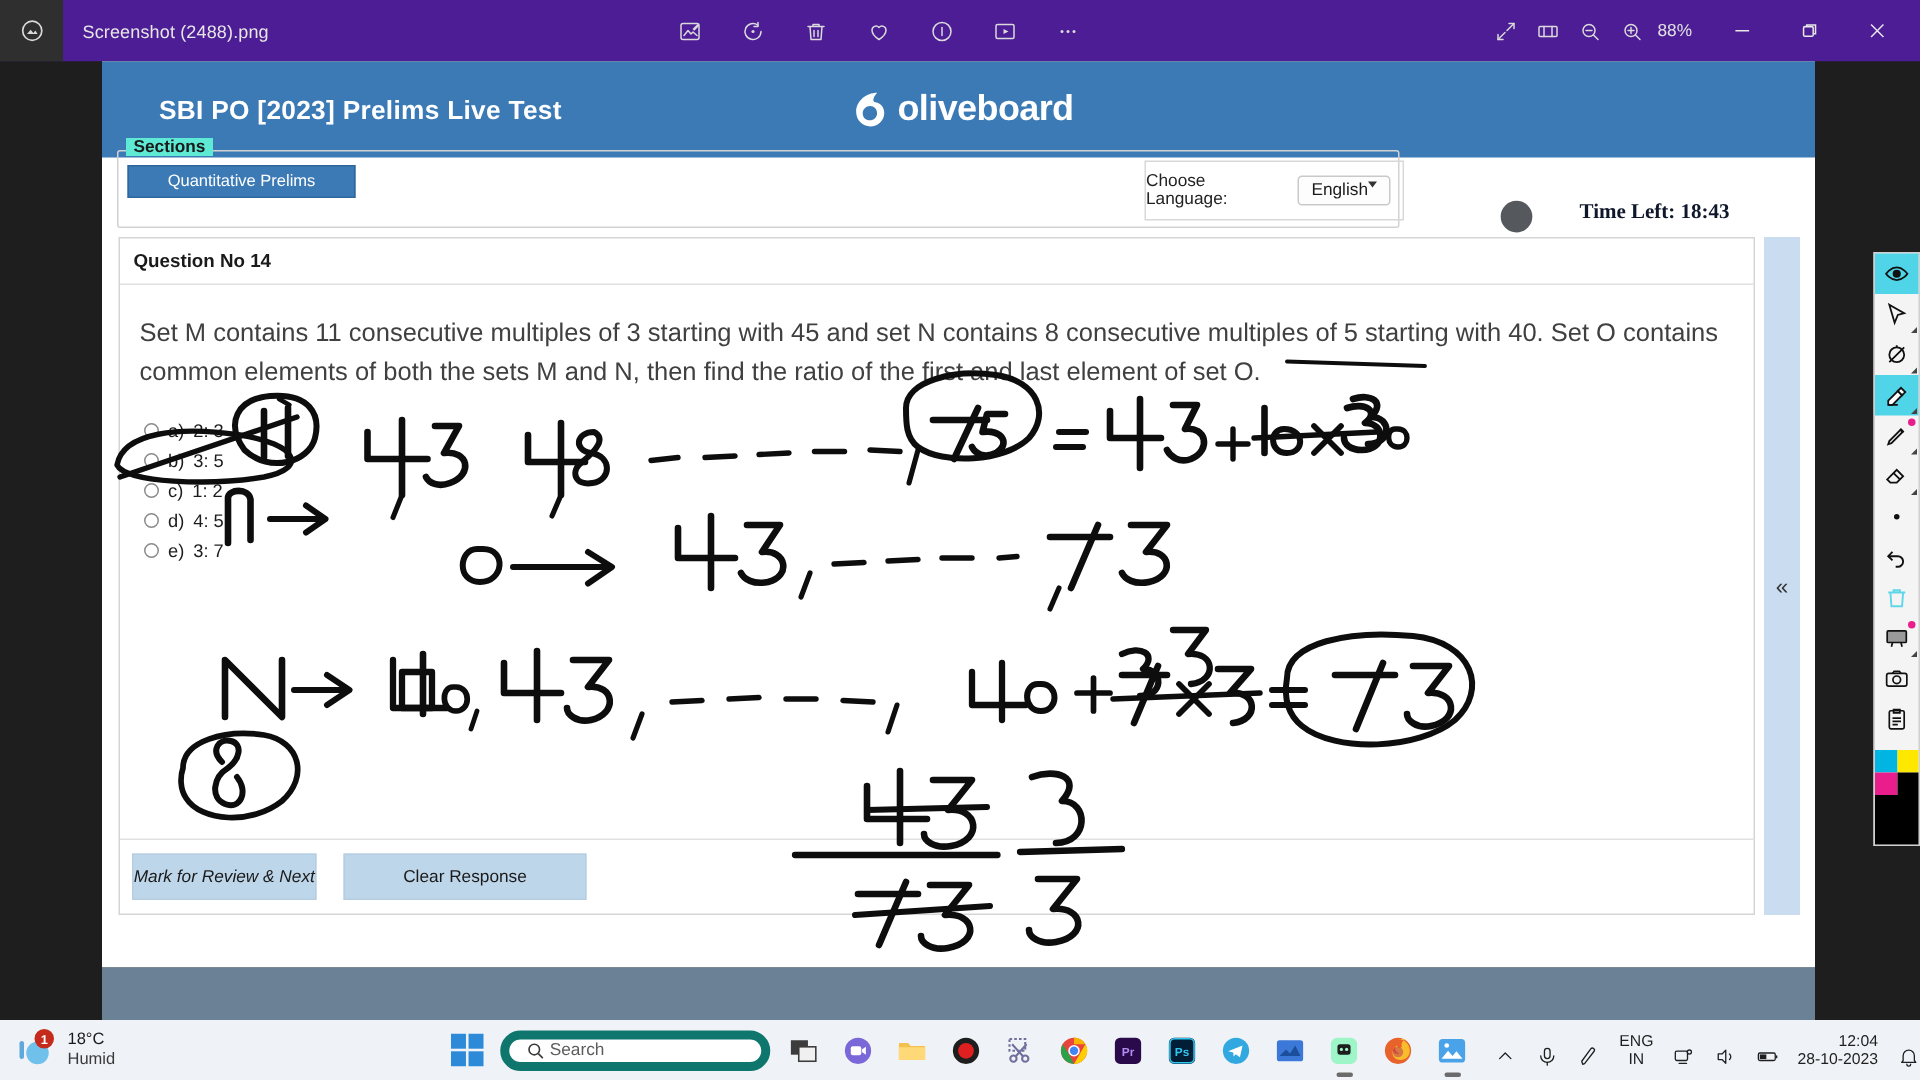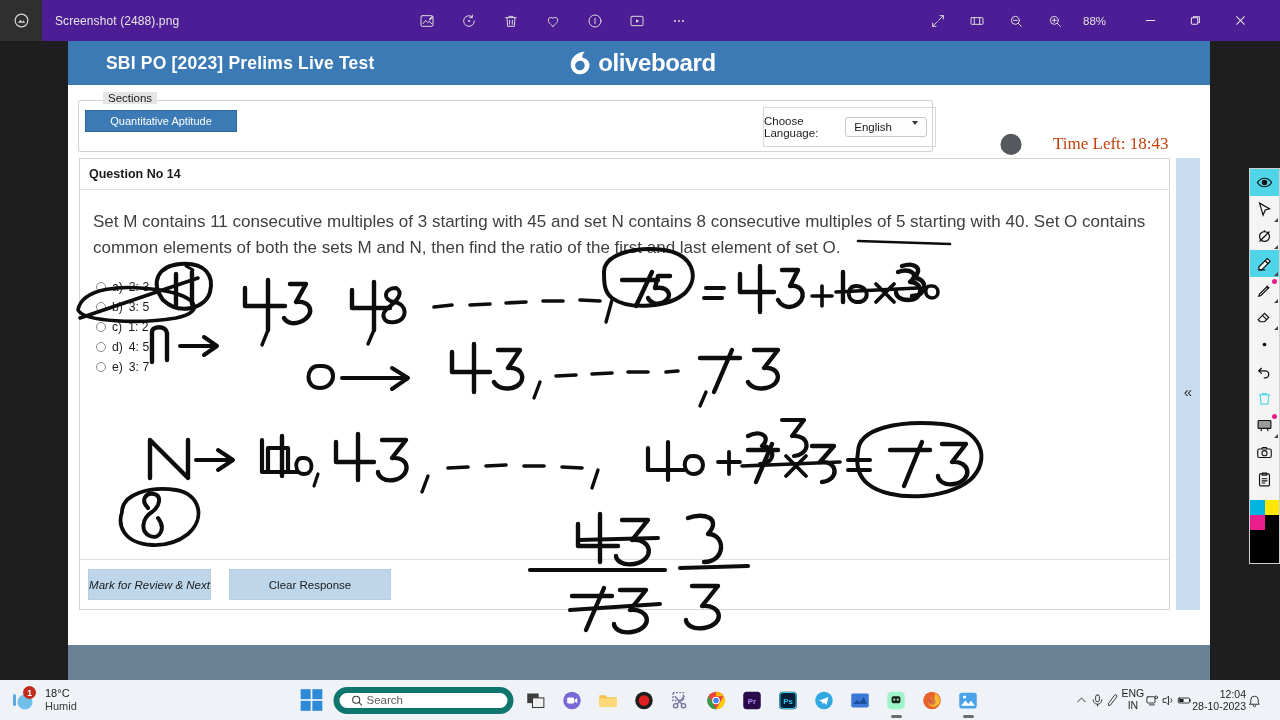--- a/index.html
+++ b/index.html
@@ -24,42 +24,42 @@
   .tb-filename {
     color: #e6e6e6; font-size: 12px; margin-left: 13px; letter-spacing: .1px;
   }
   .tb-center { flex: 1; display: flex; align-items: center; justify-content: center; gap: 20px; }
   .tb-ico {
     width: 22px; height: 22px; display: flex; align-items: center; justify-content: center;
     color: #dadada;
   }
   .tb-ico svg { width: 16px; height: 16px; fill: none; stroke: currentColor; stroke-width: 1.5;
                 stroke-linecap: round; stroke-linejoin: round; }
-  .tb-right { display: flex; align-items: center; gap: 17px; padding-right: 17px; }
+  .tb-right { display: flex; align-items: center; gap: 6px; padding-right: 6px; }
   .tb-zoomlabel { color: #e2e2e2; font-size: 11.5px; min-width: 28px; }
   .tb-wincontrols { display: flex; align-items: center; }
   .wc {
     width: 45px; height: 41px; display: flex; align-items: center; justify-content: center;
     color: #e8e8e8;
   }
   .wc svg { width: 11px; height: 11px; fill: none; stroke: currentColor; stroke-width: 1.1; }
 
   
   .viewer {
     position: absolute; left: 0; top: 41px; width: 1280px; height: 639px;
     background: #1e1e1e;
   }
   .doc {
     position: absolute; left: 68px; top: 0px; width: 1142px; height: 604px;
     background: #ffffff;
   }
 
   
   .ob-header {
-    position: absolute; left: 0; top: 0; width: 1142px; height: 44px;
+    position: absolute; left: 0; top: 0; width: 1142px; height: 64px;
     background: #3b7ab5; display: flex; align-items: center;
   }
   .ob-title {
     color: #ffffff; font-weight: bold; font-size: 17.5px; margin-left: 38px;
     letter-spacing: .2px;
   }
   .ob-logo {
     position: absolute; left: 50%; top: 50%; transform: translate(-50%,-50%);
     display: flex; align-items: center; gap: 6px;
   }
@@ -68,48 +68,48 @@
     color: #ffffff; font-weight: bold; font-size: 24px; letter-spacing: -.4px;
   }
 
   
   .sections-wrap { position: absolute; left: 10px; top: 53px; width: 1122px; height: 62px; }
   .fieldset {
     position: absolute; left: 0; top: 6px; width: 855px; height: 52px;
     border: 1px solid #d2d2d2; border-radius: 2px;
   }
   .legend {
-    position: absolute; left: 24px; top: -9px; background: #e5e5e5; padding: 0 5px;
-    font-size: 11.5px; font-weight: normal; color: #1a1a1a;
+    position: absolute; left: 5px; top: -9px; background: #5eead4; padding: 0 5px;
+    font-size: 11.5px; font-weight: bold; color: #1a1a1a;
   }
   .section-tab {
     position: absolute; left: 6px; top: 9px; width: 152px; height: 22px;
     background: #3b7ab5; color: #ffffff; font-size: 11px;
     display: flex; align-items: center; justify-content: center;
     border: 1px solid #2f679c;
   }
   .lang-box {
     position: absolute; left: 684px; top: 6px; width: 173px; height: 40px;
     border: 1px solid #d8d8d8; display: flex; align-items: center; justify-content: flex-end;
     padding-right: 8px; gap: 7px;
   }
   .lang-label { font-size: 11.5px; color: #222; }
   .lang-select {
     border: 1px solid #c9c9c9; border-radius: 3px; background: #fdfdfd;
-    font-size: 11.5px; color: #1a1a1a; padding: 3px 8px; display: flex; gap: 20px;
+    font-size: 11.5px; color: #1a1a1a; padding: 3px 8px; display: flex; gap: 0;
   }
   .caret { width: 0; height: 0; border-left: 3.5px solid transparent; border-right: 3.5px solid transparent;
            border-top: 4px solid #333; display: inline-block; }
 
   .photo-block { position: absolute; left: 895px; top: 36px; width: 75px; text-align: center; }
   .photo-silhouette { width: 58px; height: 48px; margin: 0 auto; }
   .photo-caption { font-size: 5.2px; color: #555; margin-top: 1px; letter-spacing: .1px; }
 
   .timer-block { position: absolute; left: 975px; top: 40px; }
-  .time-left { font-size: 17px; font-weight: normal; color: #c2410c; font-family: "Liberation Serif", serif; }
+  .time-left { font-size: 14px; font-weight: bold; color: #0f172a; font-family: "Liberation Serif", serif; }
   .pause-row { display: flex; align-items: center; gap: 7px; margin-top: 14px; }
   .pause-ico { width: 17px; height: 17px; }
   .pause-text { font-size: 12.5px; font-weight: bold; color: #111; font-family: "Liberation Serif", serif; }
 
   
   .qpanel {
     position: absolute; left: 11px; top: 117px; width: 1091px; height: 452px;
     border: 1px solid #d5d5d5; background: #ffffff;
   }
   .qheader {
@@ -215,21 +215,21 @@
     display: flex; align-items: center; gap: 3px; padding-left: 11px; text-align: right;
   }
   .search-ph { font-size: 11.5px; color: #5c5c5c; }
   .tb-app { width: 27px; height: 27px; display: flex; align-items: center; justify-content: center; position: relative; }
   .tb-app svg, .tb-app .sq { width: 21px; height: 21px; }
   .app-underline {
     position: absolute; bottom: -4px; left: 50%; transform: translateX(-50%);
     width: 11px; height: 2.5px; border-radius: 2px; background: #6b6b6b;
   }
 
-  .tray { position: absolute; right: 18px; display: flex; align-items: center; }
+  .tray { position: absolute; right: 0; display: flex; align-items: flex-end; gap: 12px; }
   .tray-ico { width: 16px; height: 16px; color: #1f1f1f; display: flex; align-items: center; justify-content: center; }
   .tray-ico svg { width: 15px; height: 15px; fill: none; stroke: currentColor; stroke-width: 1.4;
                   stroke-linecap: round; stroke-linejoin: round; }
   .tray-lang { text-align: center; line-height: 1.1; font-size: 10.5px; color: #1f1f1f; }
   .tray-clock { text-align: right; line-height: 1.15; font-size: 10.5px; color: #1f1f1f; }
 </style>
 </head>
 <body>
 
 <div id="root">
@@ -351,21 +351,21 @@
             <path d="M24 4c-8 0-15 6-15 13.5C9 24 13.8 28 19 28c5.6 0 10-4.3 10-9.6 0-4-2.6-7-6.2-7.6C20 10.4 21.4 6.6 24 4z" fill="#ffffff"></path>
             <path d="M19 13.5c-3 0-5.3 2.4-5.3 5.3 0 2.8 2.2 4.9 5 4.9 3 0 5.2-2.2 5.2-5.1 0-2.9-2.2-5.1-4.9-5.1z" fill="#3b7ab5"></path>
           </svg>
           <div class="ob-logo-text">oliveboard</div>
         </div>
       </div>
 
       <div class="sections-wrap">
         <div class="fieldset">
           <div class="legend">Sections</div>
-          <div class="section-tab">Quantitative Aptitude</div>
+          <div class="section-tab">Quantitative Prelims</div>
           <div class="lang-box">
             <span class="lang-label">Choose Language:</span>
             <span class="lang-select">
               <span>English</span>
               <i class="caret"></i>
             </span>
           </div>
         </div>
 
         <div class="photo-block">

